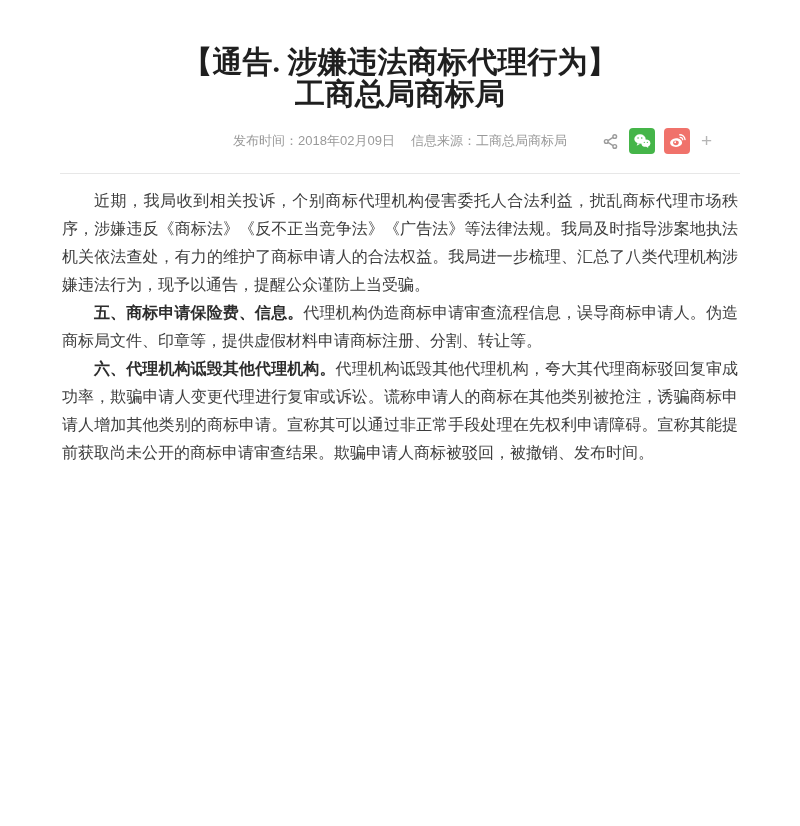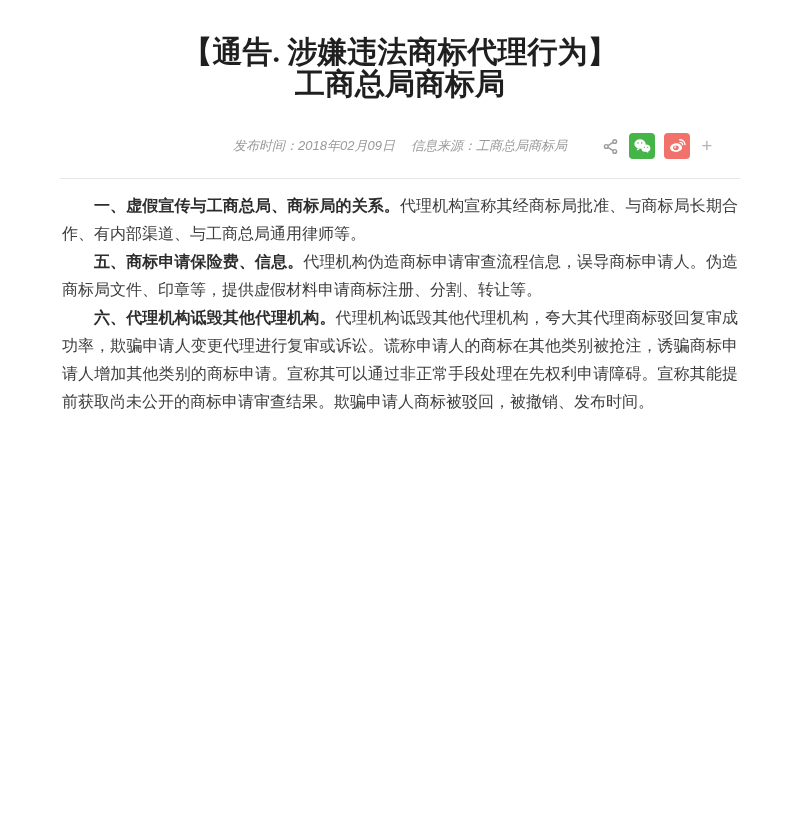--- a/index.html
+++ b/index.html
@@ -5,35 +5,34 @@
   * { box-sizing: border-box; }
   html, body { margin: 0; padding: 0; background: #ffffff; }
   .page {
     width: 800px;
     min-height: 826px;
     margin: 0 auto;
     background: #ffffff;
     font-family: "Liberation Sans", "DejaVu Sans", sans-serif;
   }
   .title {
-    margin: 0;
+    margin: 10px;
     padding: 36px 40px 0;
     text-align: center;
     font-family: "Liberation Serif", "DejaVu Serif", serif;
     font-weight: 700;
     font-size: 30px;
     line-height: 32px;
     color: #1f1f1f;
   }
   .title span { display: block; }
   .meta-row {
     position: relative;
-    margin-top: 31px;
+    margin-top: 16px;
     height: 30px;
-    font-style: italic;
   }
   .meta {
     text-align: center;
     font-size: 13px;
     line-height: 30px;
     color: #999999;
   }
   .meta .gap { display: inline-block; width: 16px; }
   .share-bar {
     position: absolute;
@@ -135,22 +134,22 @@
           <path d="M15.7 7.6a3.2 3.2 0 0 1 3.2 2.9" fill="none" stroke="#ffffff" stroke-width="1.5" stroke-linecap="round"></path>
         </svg>
       </span>
       <span class="share-plus">+</span>
     </div>
   </div>
 
   <hr class="divider">
 
   <div class="article">
+    <p>近期，我局收到相关投诉，个别商标代理机构侵害委托人合法利益，扰乱商标代理市场秩序，涉嫌违反《商标法》《反不正当竞争法》《广告法》等法律法规。我局及时指导涉案地执法机关依法查处，有力的维护了商标申请人的合法权益。我局进一步梳理、汇总了八类代理机构涉嫌违法行为，现予以通告，提醒公众谨防上当受骗。</p>
 
-    <p><b>一、虚假宣传与工商总局、商标局的关系。</b><span>代理机构宣称其经商标局批准、与商标局长期合作、有内部渠道、与工商总局通用律师等。</span></p>
 
 
 
 
     <p><b>五、商标申请保险费、信息。</b><span>代理机构伪造商标申请审查流程信息，误导商标申请人。伪造商标局文件、印章等，提供虚假材料申请商标注册、分割、转让等。</span></p>
 
     <p><b>六、代理机构诋毁其他代理机构。</b><span>代理机构诋毁其他代理机构，夸大其代理商标驳回复审成功率，欺骗申请人变更代理进行复审或诉讼。谎称申请人的商标在其他类别被抢注，诱骗商标申请人增加其他类别的商标申请。宣称其可以通过非正常手段处理在先权利申请障碍。宣称其能提前获取尚未公开的商标申请审查结果。欺骗申请人商标被驳回，被撤销、发布时间。</span></p>
 
 
     <p></p>

